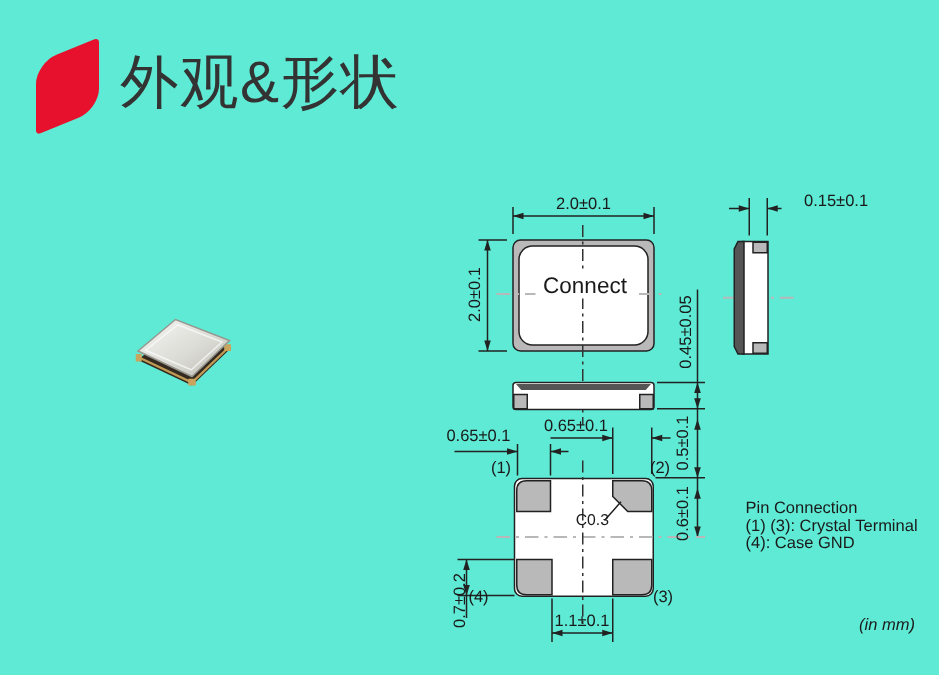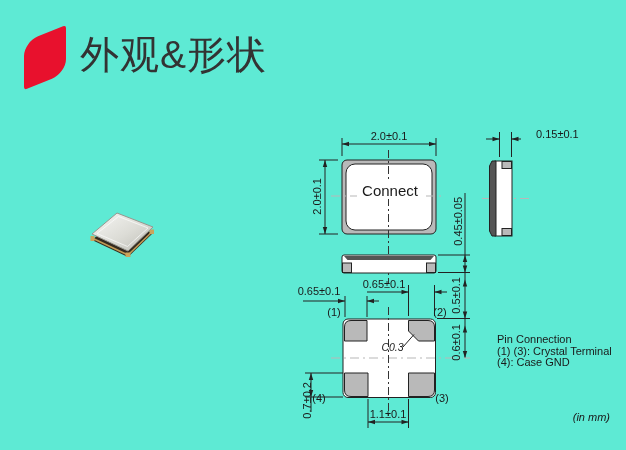--- a/index.html
+++ b/index.html
@@ -151,21 +151,21 @@
   <div class="lbl" style="left:362px;top:130px;width:54px;">2.0±0.1</div>
   <div class="lbl rot" style="left:295px;top:190px;width:44px;">2.0±0.1</div>
   <div class="lbl" style="left:516px;top:128px;width:52px;text-align:left;padding-left:20px;">0.15±0.1</div>
   <div class="lbl rot" style="left:431px;top:215px;width:54px;">0.45±0.05</div>
   <div class="lbl rot" style="left:434px;top:289px;width:44px;">0.5±0.1</div>
   <div class="lbl rot" style="left:434px;top:336px;width:44px;">0.6±0.1</div>
   <div class="lbl" style="left:357px;top:278px;width:54px;">0.65±0.1</div>
   <div class="lbl" style="left:292px;top:285px;width:54px;">0.65±0.1</div>
   <div class="lbl" style="left:361px;top:408px;width:54px;">1.1±0.1</div>
   <div class="lbl rot" style="left:285px;top:394px;width:44px;">0.7±0.2</div>
-  <div class="lbl small" style="left:379px;top:341px;width:27px;text-align:center;font-style:italic;">C0.3</div>
+  <div class="lbl small" style="left:379px;top:341px;width:27px;text-align:right;">C0.3</div>
 
   <div class="lbl" style="left:322px;top:306px;width:24px;">(1)</div>
   <div class="lbl" style="left:428px;top:306px;width:24px;">(2)</div>
   <div class="lbl" style="left:430px;top:392px;width:24px;">(3)</div>
   <div class="lbl" style="left:307px;top:392px;width:24px;">(4)</div>
 
   <div id="pin-connection">
     <div>Pin Connection</div>
     <div>(1) (3): Crystal Terminal</div>
     <div>(4): Case GND</div>

